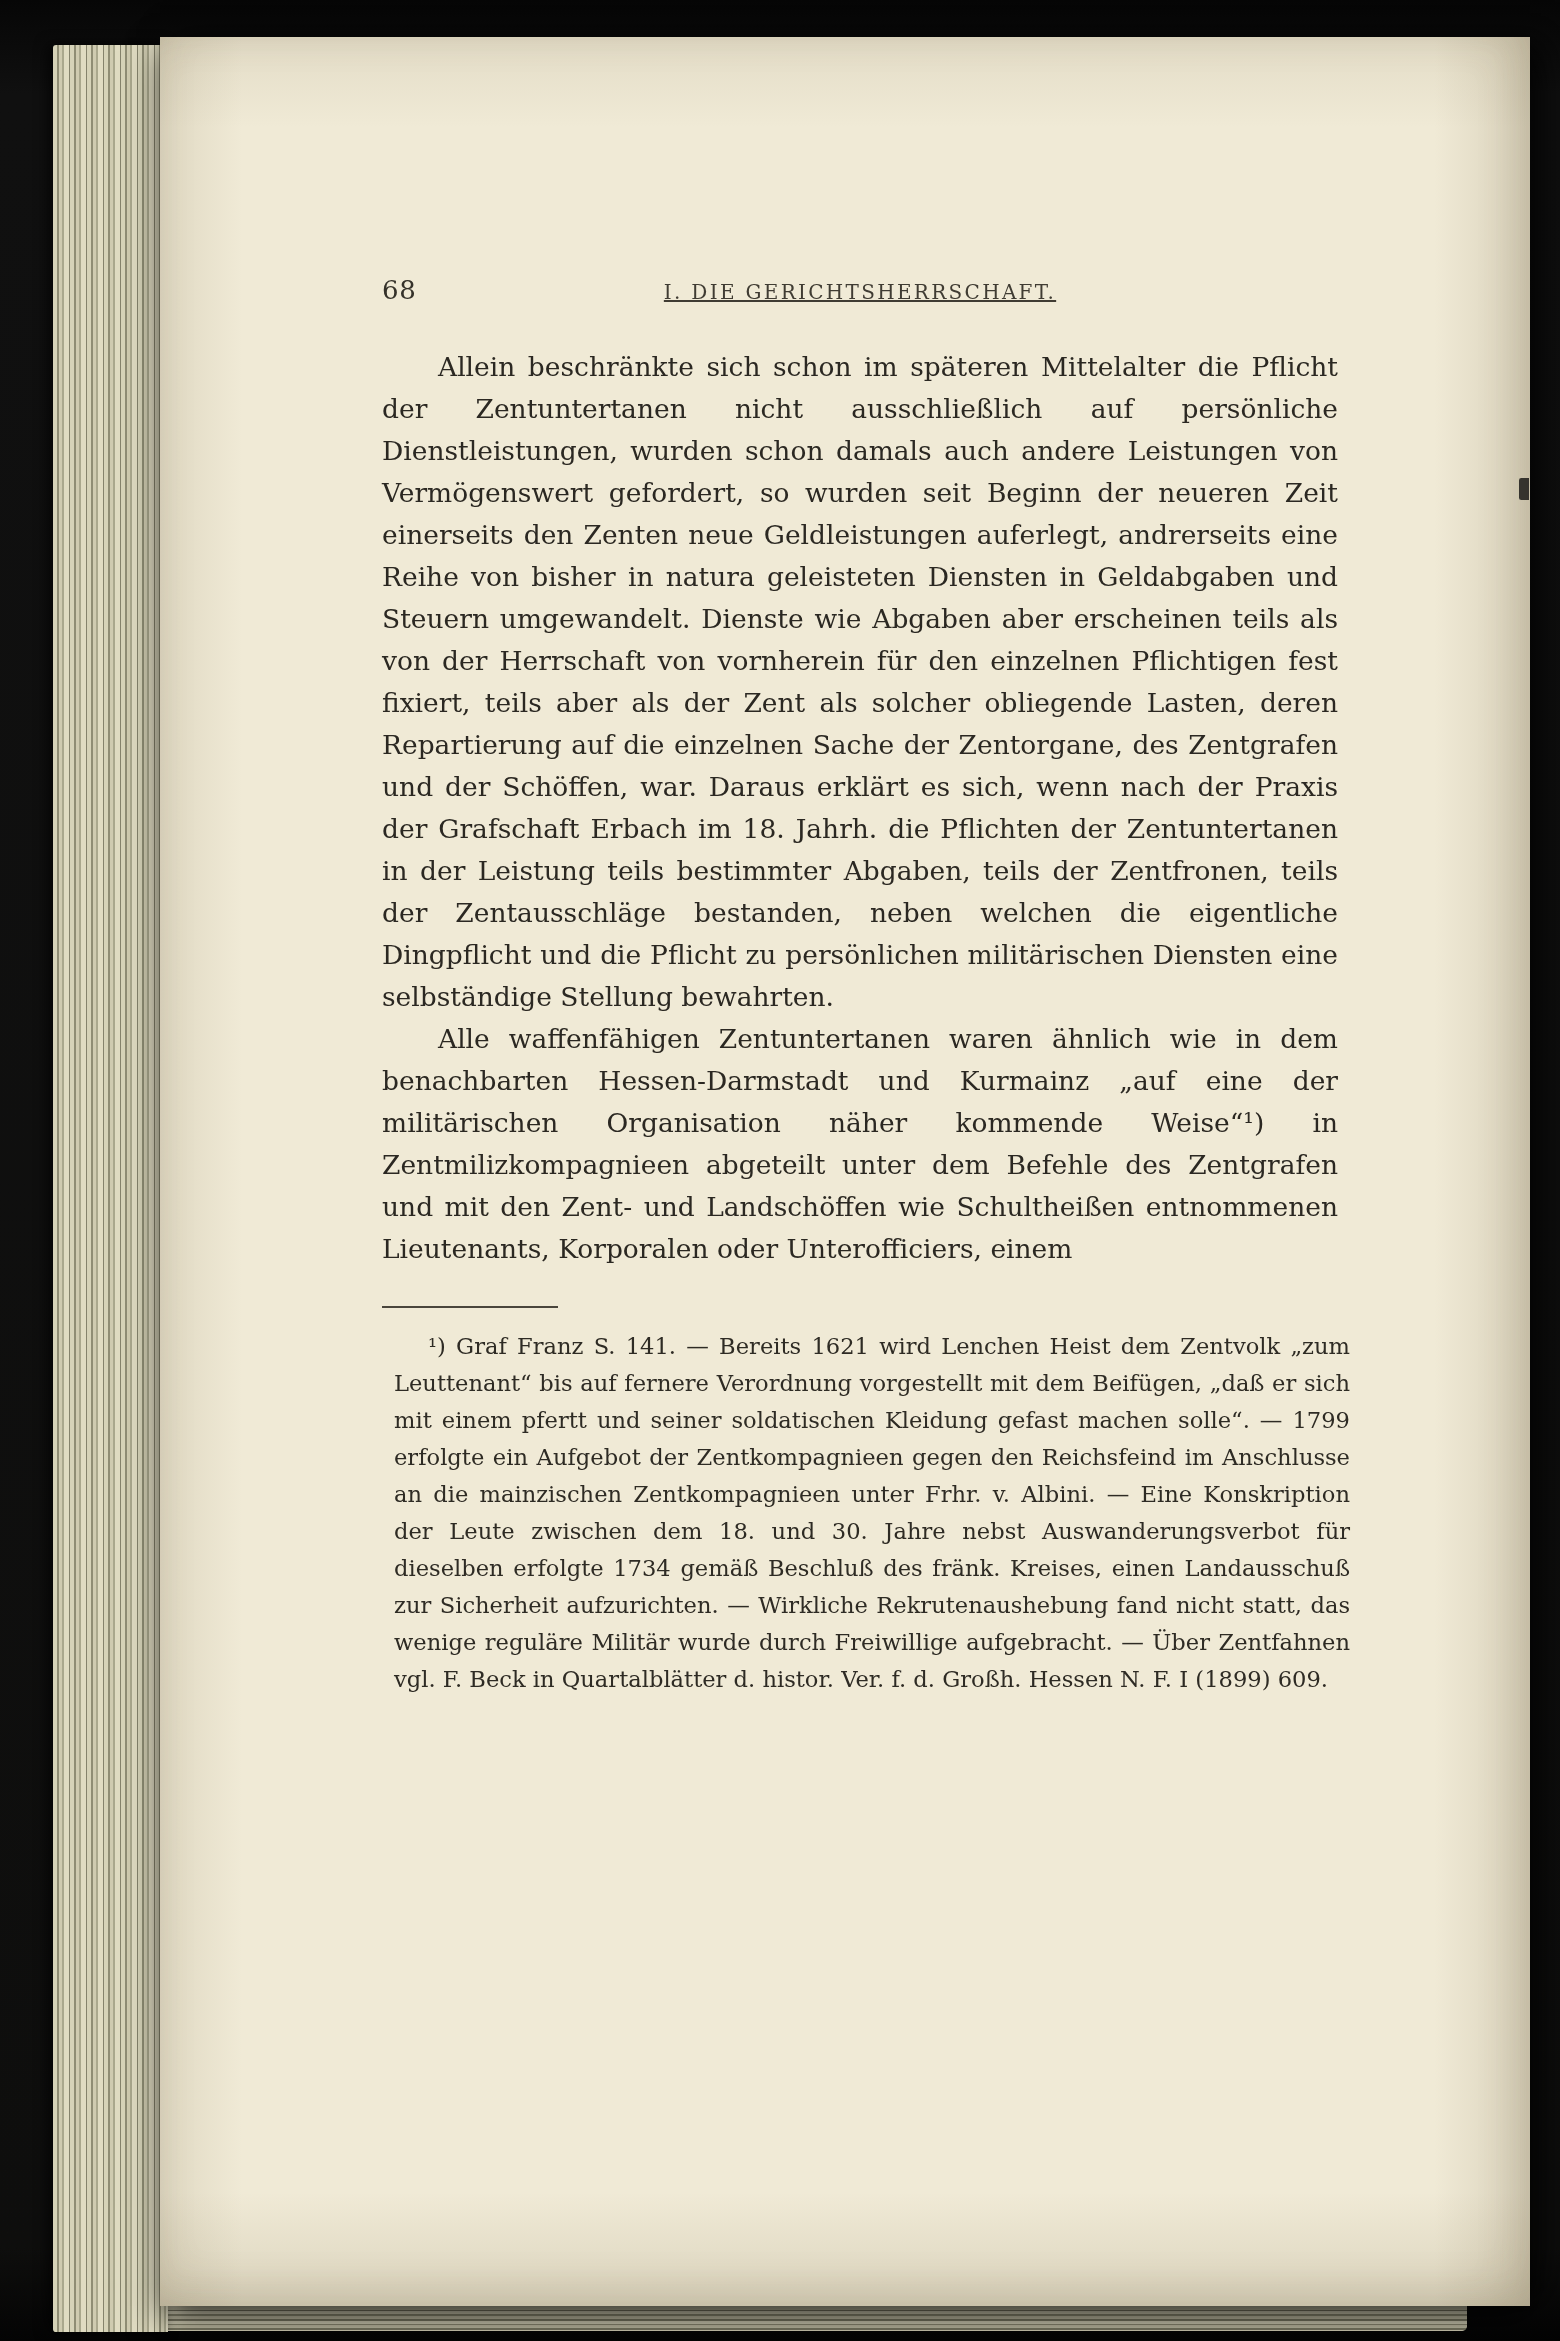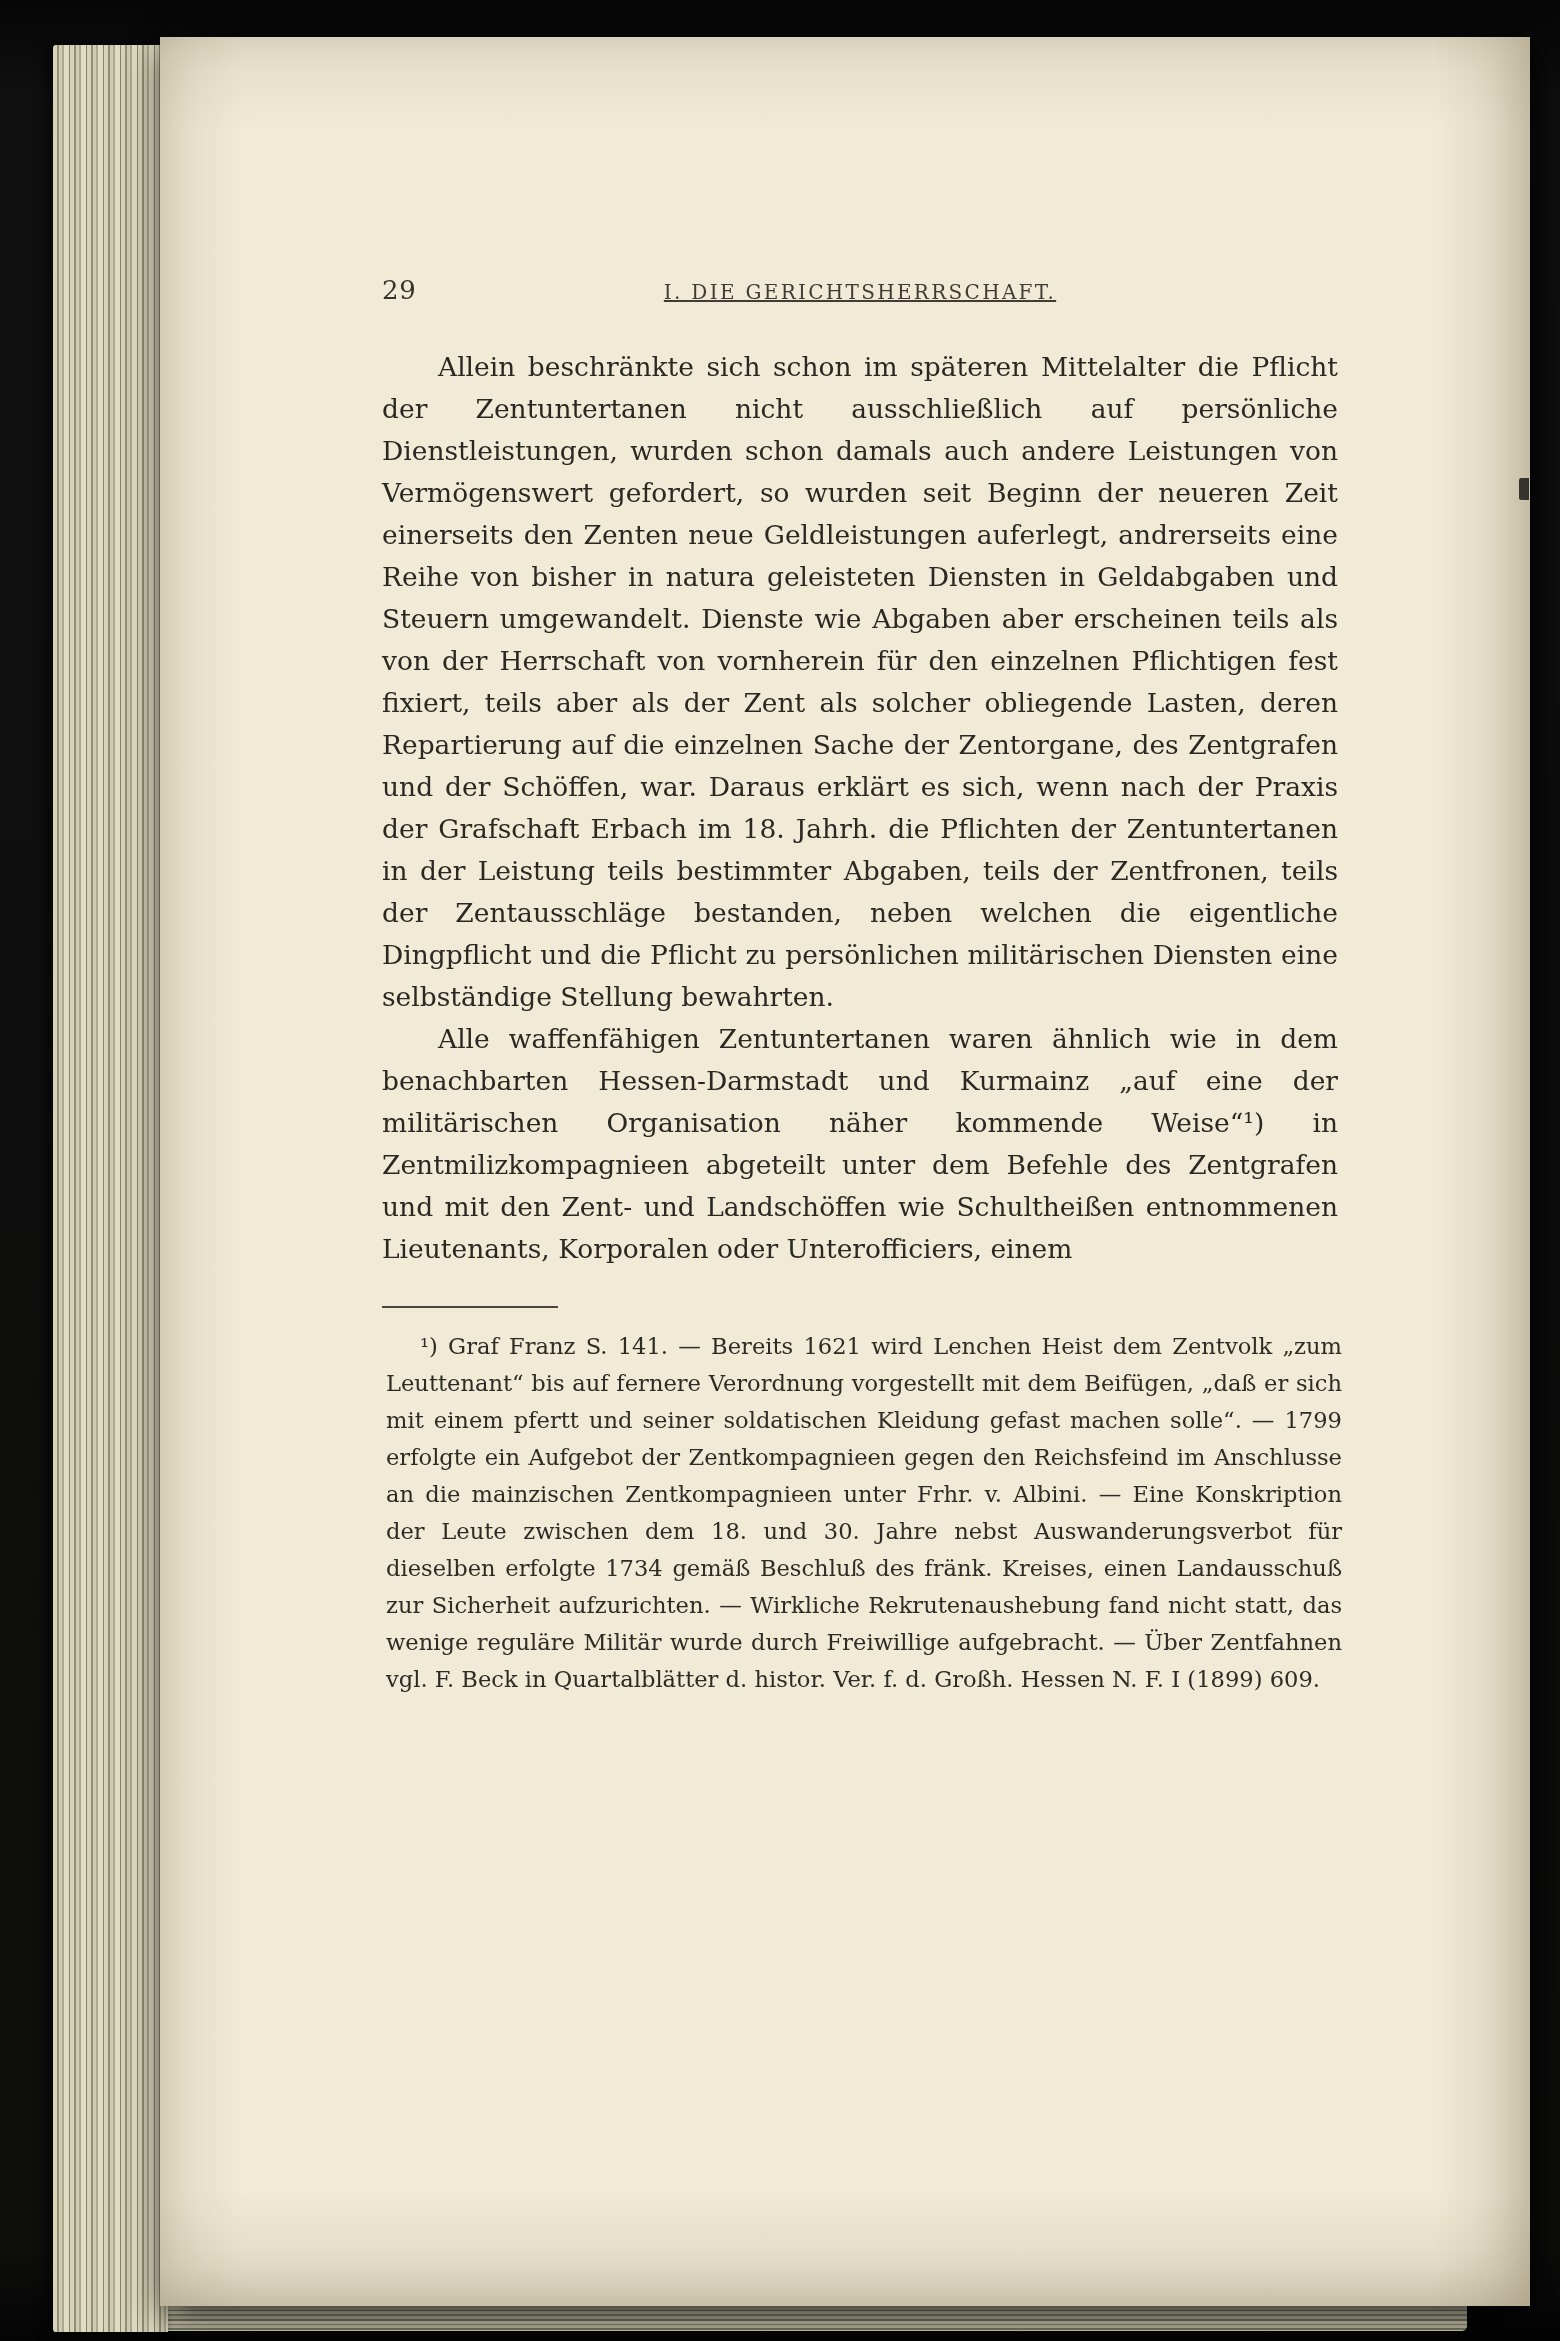--- a/index.html
+++ b/index.html
@@ -110,21 +110,21 @@
     text-indent: 0;
   }
   .fn-rule {
     width: 176px;
     height: 2.3px;
     margin-top: 36px;
     background: #4a463c;
   }
   .footnote {
     width: 956px;
-    margin: 20px 0 0 4px;
+    margin: 20px 0 0 12px;
     font-size: 22.6px;
     line-height: 37px;
     text-align: justify;
     text-indent: 34px;
     color: #2e2b24;
   }
   
   .mark {
     position: absolute;
     right: 0.8px;
@@ -140,21 +140,21 @@
 <body>
 
 <div class="scan-bg">
 
   <div class="edges-bottom"></div>
   <div class="edges-left"></div>
 
   <div class="page">
 
     <div class="header">
-      <span class="pagenum">29</span>
+      <span class="pagenum">68</span>
       <span class="running">I. DIE GERICHTSHERRSCHAFT.</span>
     </div>
 
     <div class="body-text">
       <p>Allein beschränkte sich schon im späteren Mittelalter die Pflicht der Zentuntertanen nicht ausschließlich auf persönliche Dienstleistungen, wurden schon damals auch andere Leistungen von Vermögenswert gefordert, so wurden seit Beginn der neueren Zeit einerseits den Zenten neue Geldleistungen auferlegt, andrerseits eine Reihe von bisher in natura geleisteten Diensten in Geldabgaben und Steuern umgewandelt. Dienste wie Abgaben aber erscheinen teils als von der Herrschaft von vornherein für den einzelnen Pflichtigen fest fixiert, teils aber als der Zent als solcher obliegende Lasten, deren Repartierung auf die einzelnen Sache der Zentorgane, des Zentgrafen und der Schöffen, war. Daraus erklärt es sich, wenn nach der Praxis der Grafschaft Erbach im 18. Jahrh. die Pflichten der Zentuntertanen in der Leistung teils bestimmter Abgaben, teils der Zentfronen, teils der Zentausschläge bestanden, neben welchen die eigentliche Dingpflicht und die Pflicht zu persönlichen militärischen Diensten eine selbständige Stellung bewahrten.</p>
       <p>Alle waffenfähigen Zentuntertanen waren ähnlich wie in dem benachbarten Hessen-Darmstadt und Kurmainz „auf eine der militärischen Organisation näher kommende Weise“¹) in Zentmilizkompagnieen abgeteilt unter dem Befehle des Zentgrafen und mit den Zent- und Landschöffen wie Schultheißen entnommenen Lieutenants, Korporalen oder Unterofficiers, einem</p>
     </div>
 
     <div class="fn-rule"></div>
 

